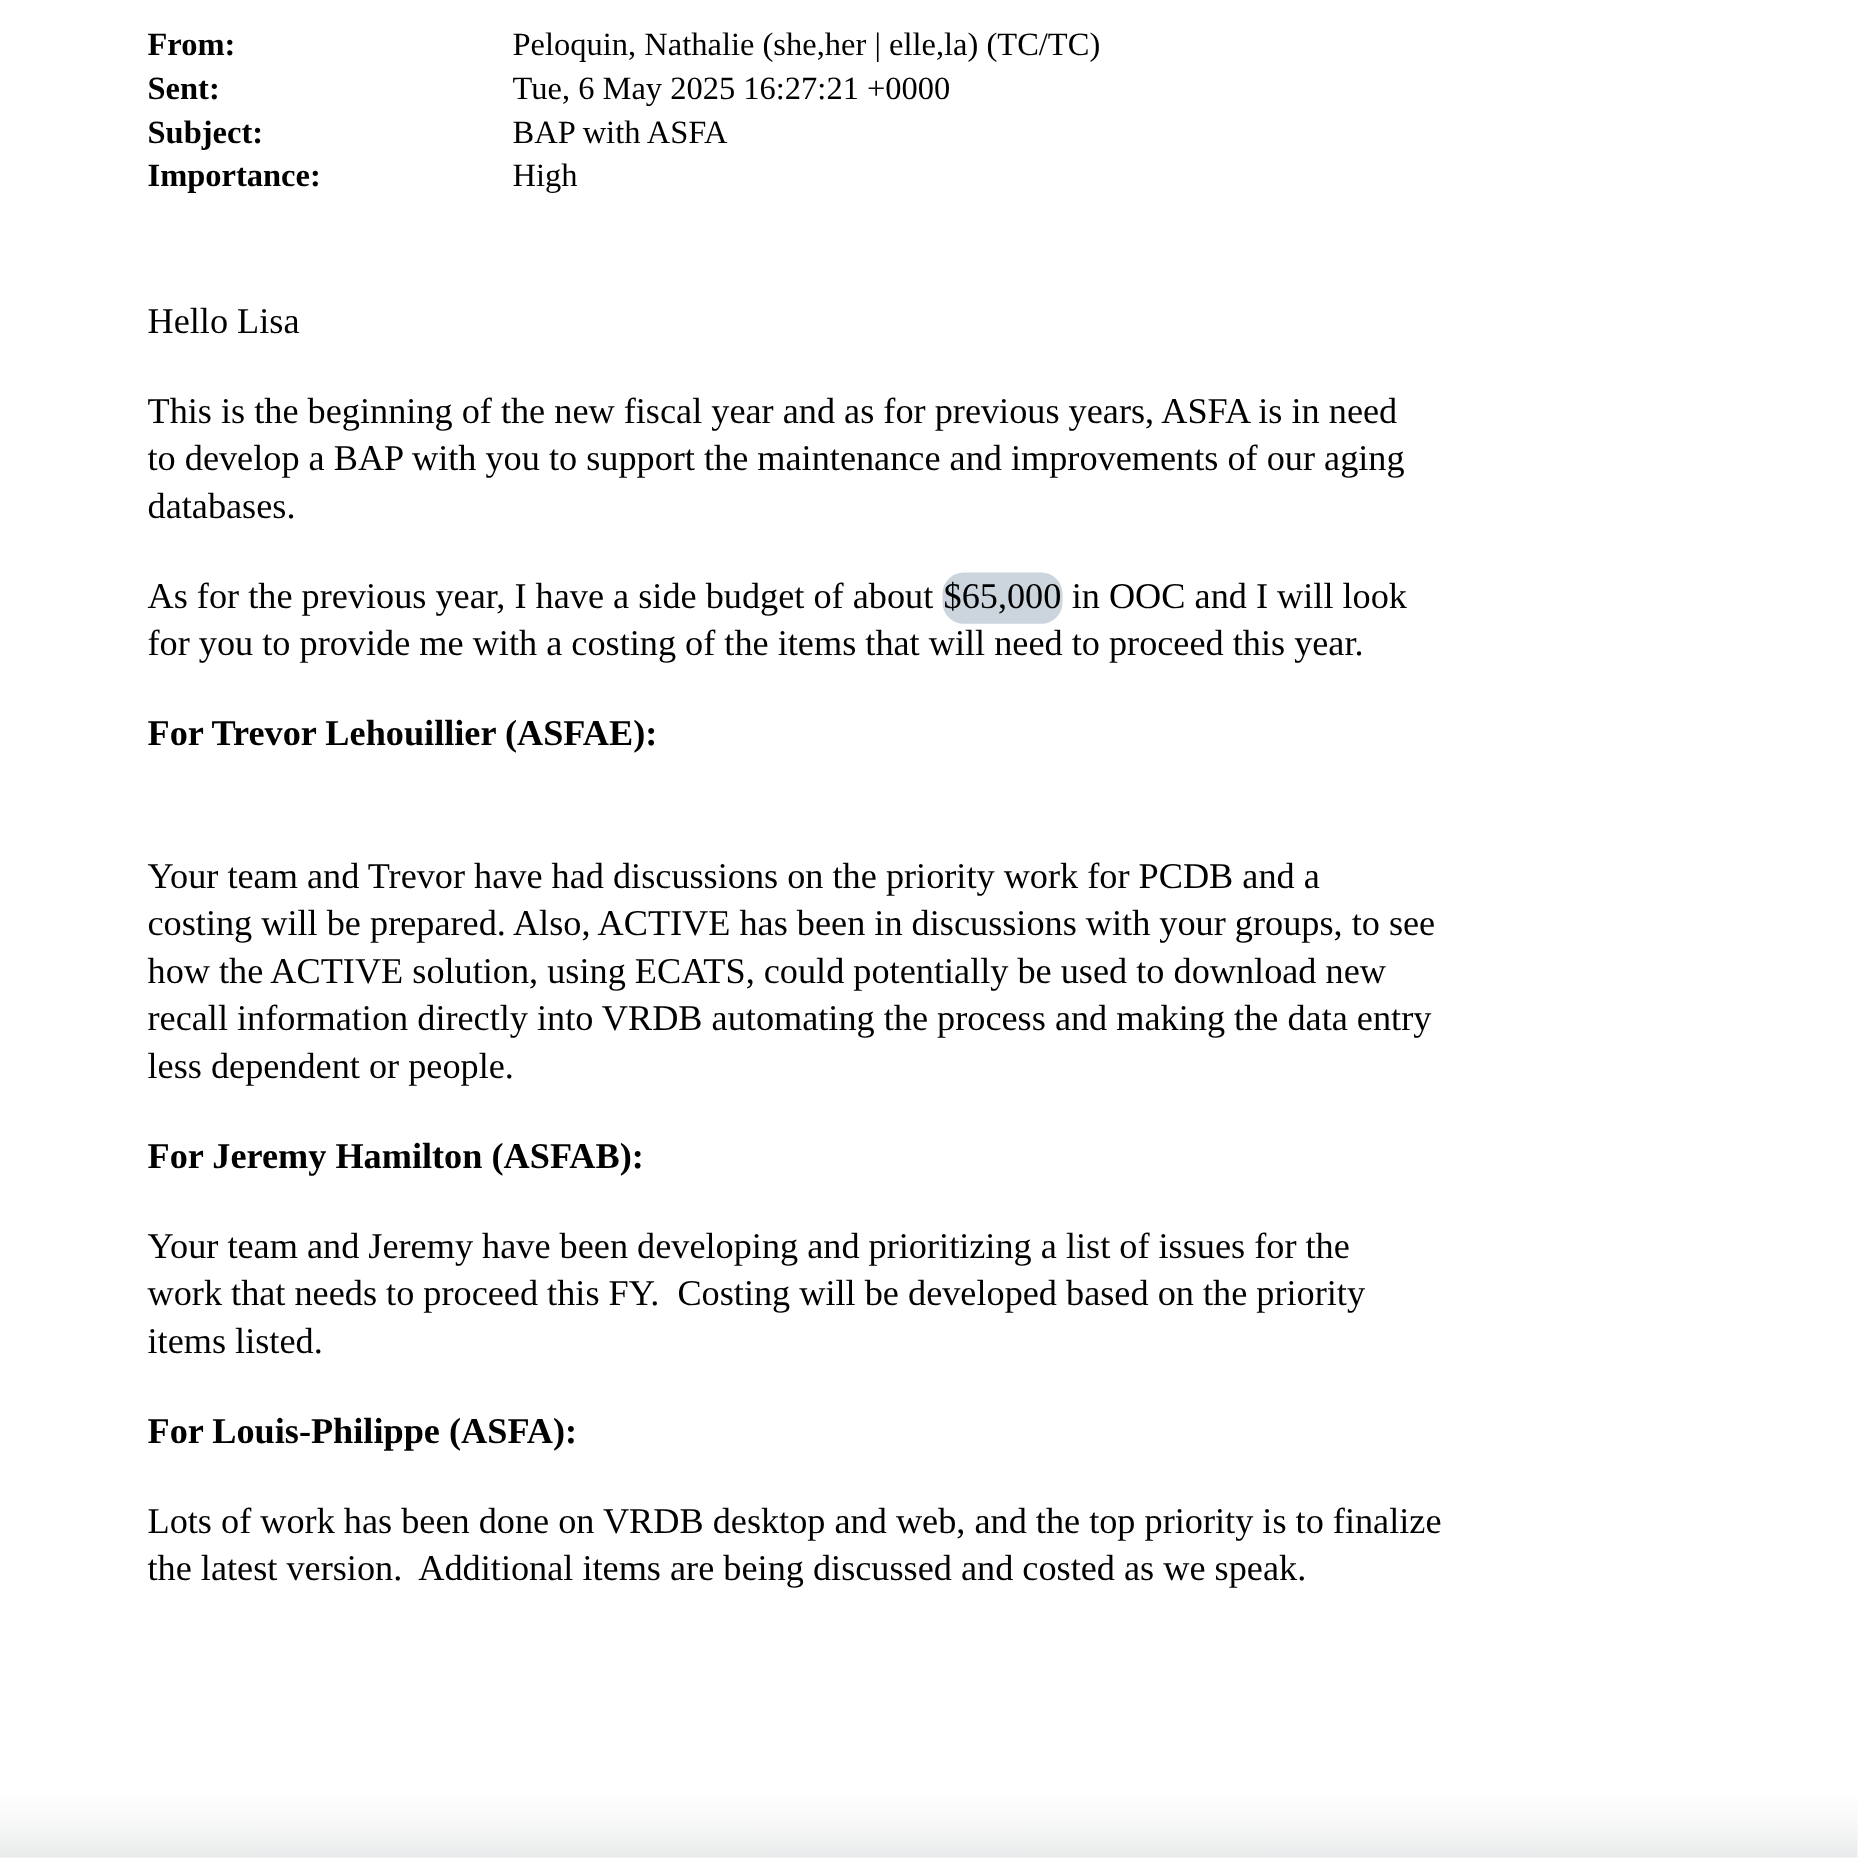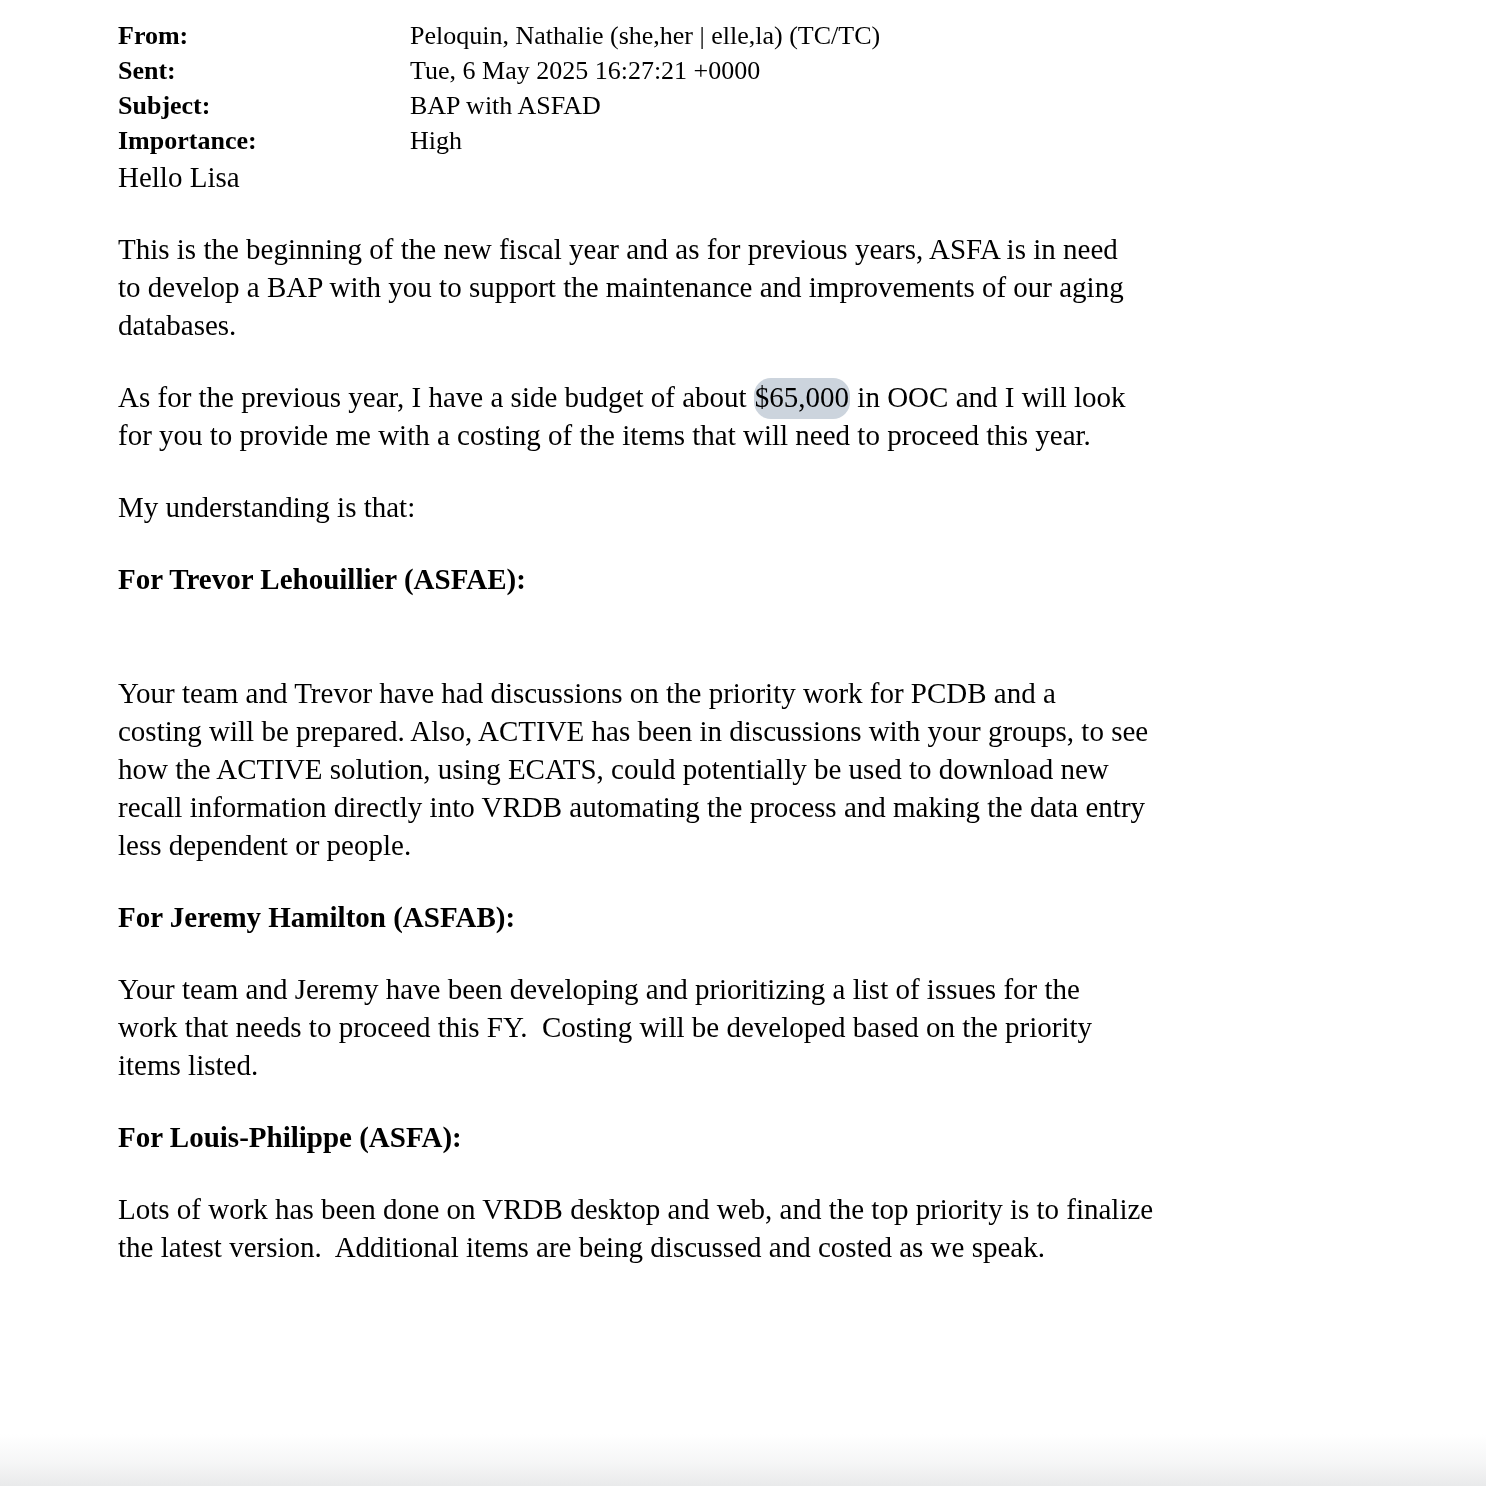--- a/index.html
+++ b/index.html
@@ -25,21 +25,21 @@
     display: inline-block;
     width: 292px;
     font-weight: bold;
     vertical-align: top;
   }
   .header-value { white-space: pre; }
   .header-value-wrap { display: block; white-space: pre; }
   
   .body-text { font-size: 29px; line-height: 38px; }
   .para { white-space: pre-wrap; }
-  .greeting     { }
+  .greeting     { margin-top: 80px; }
   .gap-1        { margin-top: 34px; }
   .gap-2        { margin-top: 76px; }
   .section-heading { font-weight: bold; white-space: pre-wrap; }
   .hl {
     
     padding: 3px 1px 6px 1px;
   }
   
   .page-bottom-fade {
     position: absolute;
@@ -58,39 +58,38 @@
 <div class="page">
 
   <div class="email-header">
     <div class="header-row">
       <span class="header-label">From:</span><span class="header-value">Peloquin, Nathalie (she,her | elle,la) (TC/TC)</span>
     </div>
     <div class="header-row">
       <span class="header-label">Sent:</span><span class="header-value">Tue, 6 May 2025 16:27:21 +0000</span>
     </div>
     <div class="header-row">
-      <span class="header-label">Subject:</span><span class="header-value">BAP with ASFAD</span>
+      <span class="header-label">Subject:</span><span class="header-value">BAP with ASFA</span>
     </div>
     <div class="header-row">
       <span class="header-label">Importance:</span><span class="header-value">High</span>
     </div>
   </div>
 
   <div class="body-text">
 
     <div class="para greeting">Hello Lisa</div>
 
     <div class="para gap-1">This is the beginning of the new fiscal year and as for previous years, ASFA is in need
 to develop a BAP with you to support the maintenance and improvements of our aging
 databases.</div>
 
     <div class="para gap-1"><span>As for the previous year, I have a side budget of about </span><span class="hl" style="background-color: rgb(204, 212, 221); border-radius: 17px;">$65,000</span><span> in OOC and I will look
 for you to provide me with a costing of the items that will need to proceed this year.</span></div>
 
-    <div class="para gap-1">My understanding is that:</div>
 
     <div class="section-heading gap-1">For Trevor Lehouillier (ASFAE):</div>
 
     <div class="para gap-2">Your team and Trevor have had discussions on the priority work for PCDB and a
 costing will be prepared. Also, ACTIVE has been in discussions with your groups, to see
 how the ACTIVE solution, using ECATS, could potentially be used to download new
 recall information directly into VRDB automating the process and making the data entry
 less dependent or people.</div>
 
     <div class="section-heading gap-1">For Jeremy Hamilton (ASFAB):</div>

